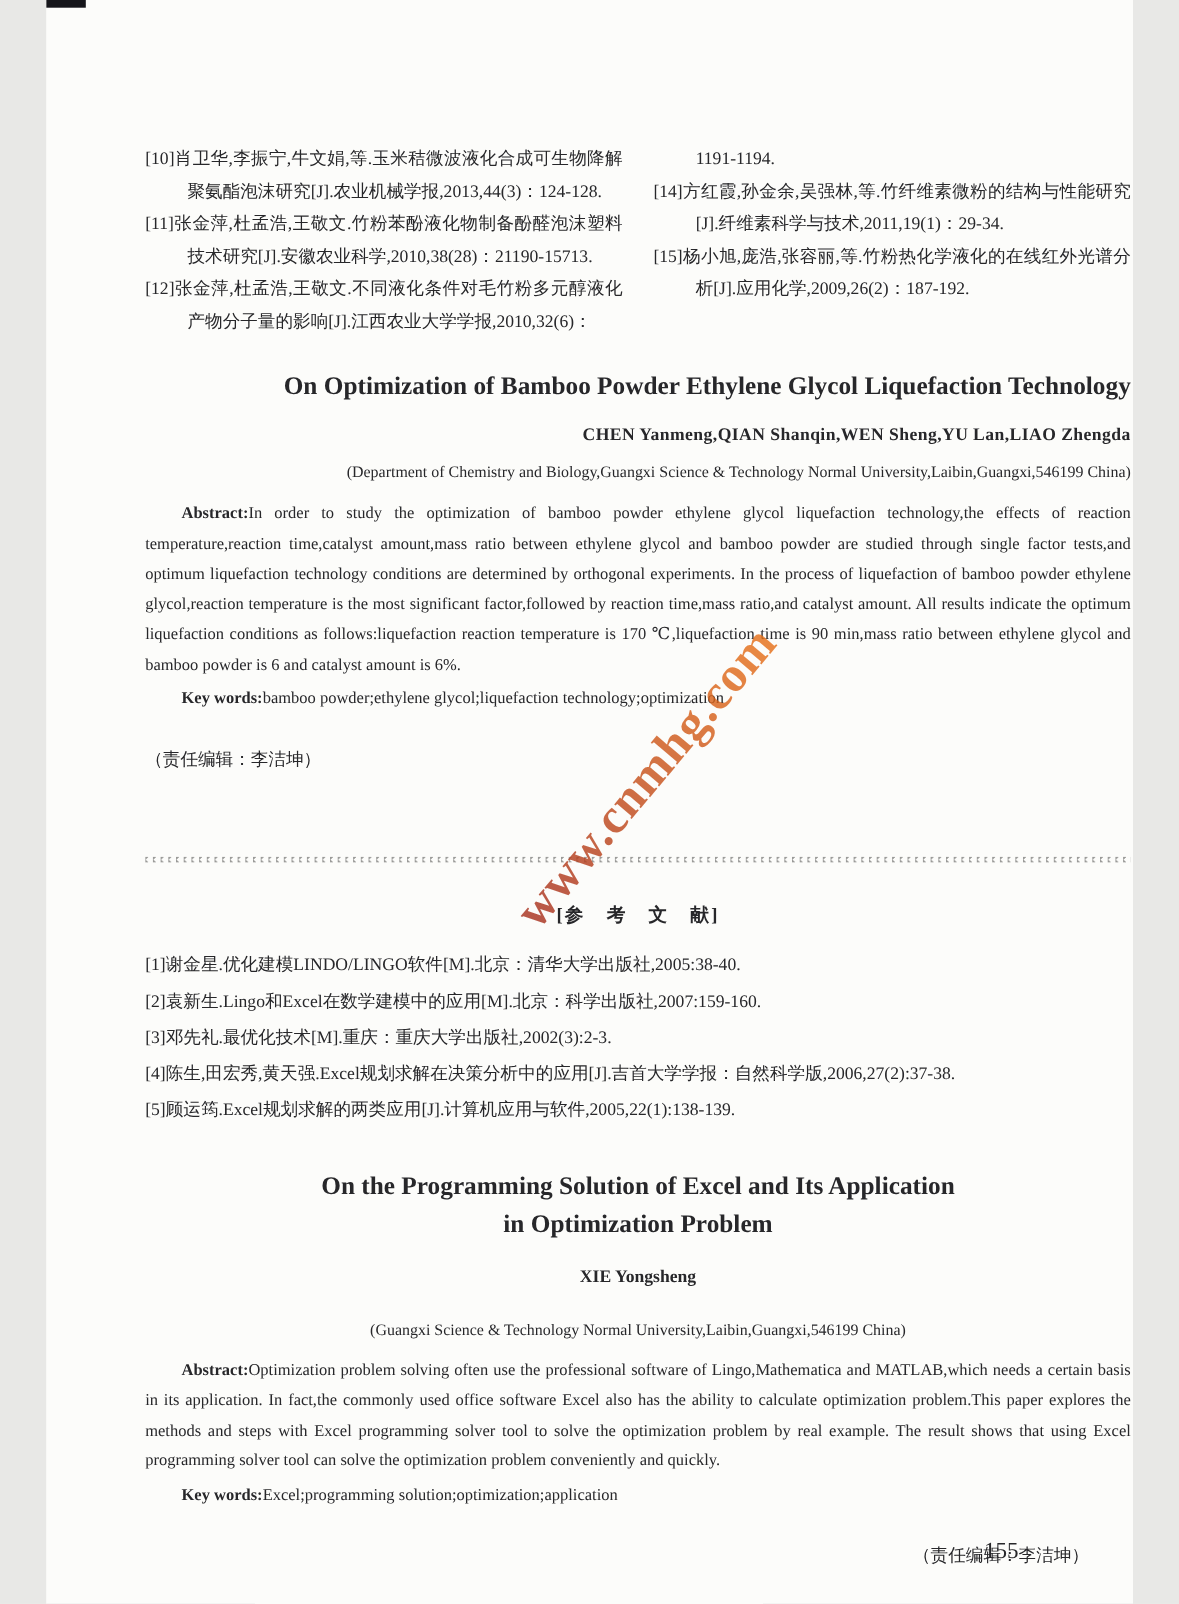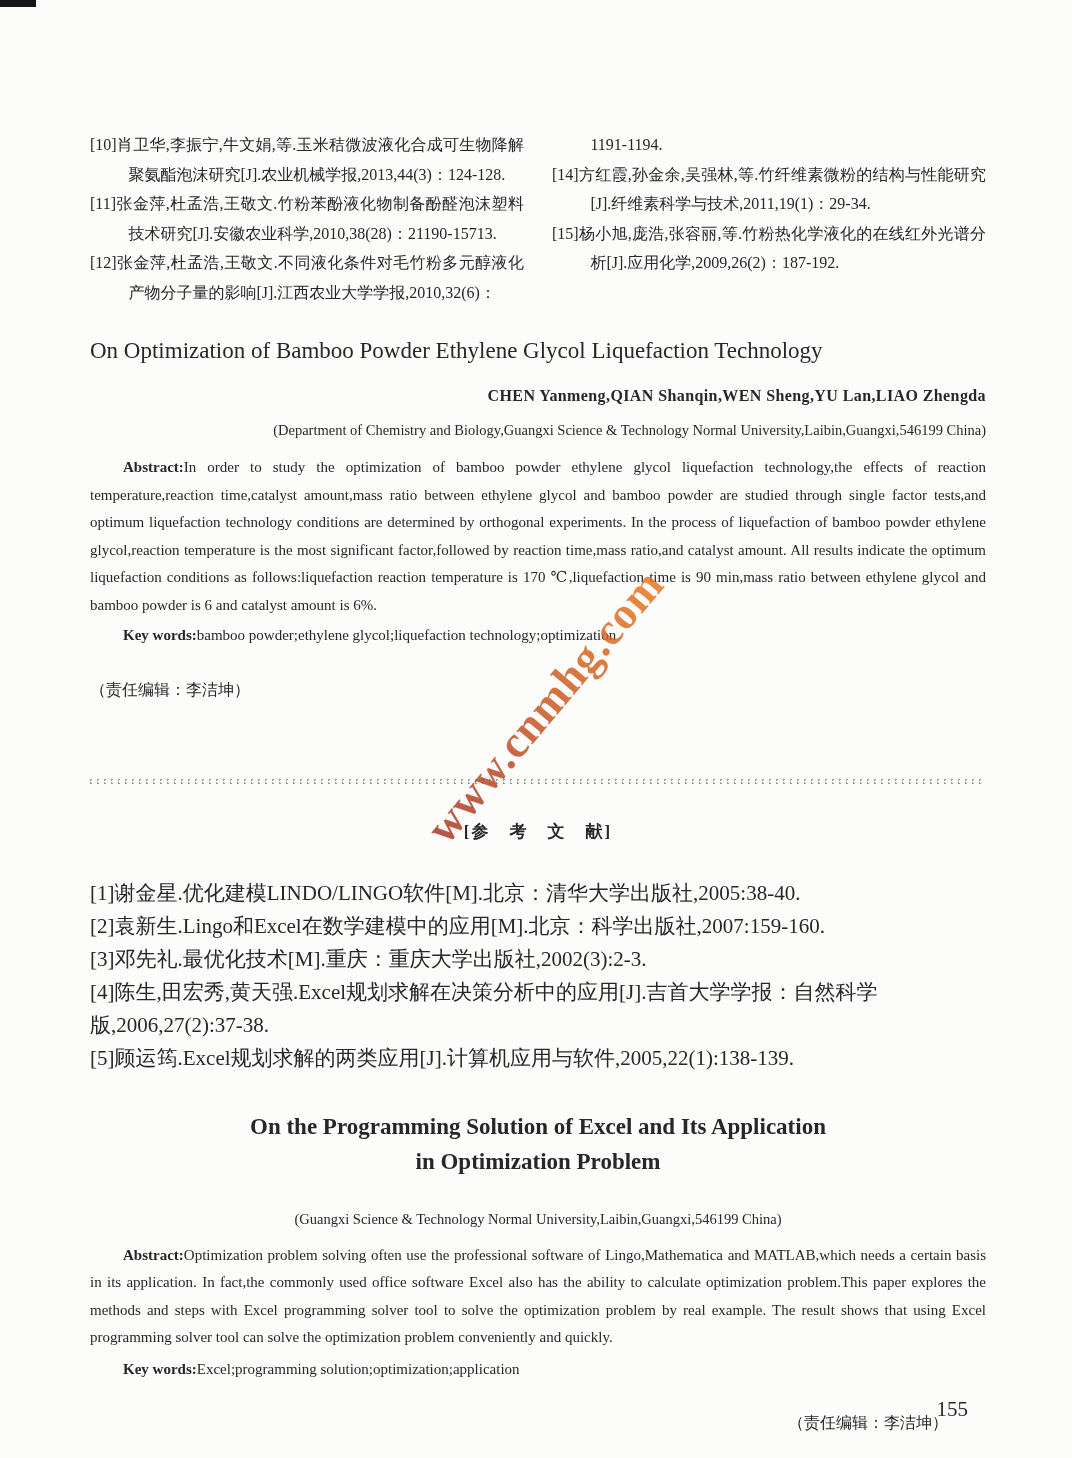--- a/index.html
+++ b/index.html
@@ -1,51 +1,51 @@
 <!DOCTYPE html>
 <html><head>
 <meta charset="utf-8">
 <style>
   html,body { margin:0; padding:0; background:#e8e8e6; }
   .page {
-    position:relative; width:1072px; height:1458px; margin:0 auto;
+    position:relative; width:988px; height:1458px; margin:0 auto;
     background:#fcfcfa; overflow:hidden; color:#27272a;
     font-family:"Liberation Serif","DejaVu Serif",serif;
   }
   .scan-artifact { position:absolute; left:0; top:0; width:36px; height:7px; background:#15151a; }
   .content { position:absolute; left:90px; top:0; width:896px; }
 
   
   .refs-top { display:flex; gap:28px; margin-top:130px; font-size:16px; line-height:29.5px; text-align:justify; }
   .refs-top .col { width:434px; }
   .ref { margin:0; }
   .ref.hang { padding-left:2.4em; text-indent:-2.4em; }
   .ref.cont { padding-left:2.4em; }
 
   
-  .title1 { margin:28px 0 0; text-align:left; font-size:23px; font-weight:normal; line-height:32px; }
+  .title1 { margin:28px 0 0; text-align:right; font-size:23px; font-weight:bold; line-height:32px; }
   .authors { margin:20px 0 0; text-align:right; font-size:16px; font-weight:bold; letter-spacing:.4px; }
   .affil { margin:17px 0 0; text-align:right; font-size:14.5px; }
   .abstract { margin:15px 0 0; font-size:15px; line-height:27.5px; text-align:justify; text-indent:2.2em; }
   .abstract b, .keywords b { font-weight:bold; }
   .keywords { margin:3px 0 0; font-size:15px; line-height:27.5px; text-indent:2.2em; }
   .editor { margin:30px 0 0; text-align:left; font-size:16px; padding-right:38px; }
 
   
   .divider {
     margin-top:78px; height:5px; width:100%;
     background:
       linear-gradient(135deg, #9a9a98 25%, transparent 25%) 0 0,
       linear-gradient(45deg,  #9a9a98 25%, transparent 25%) 0 0;
     background-size:7px 5px; background-repeat:repeat-x;
   }
 
   .cont-note { margin:14px 0 0; font-size:15px; }
   .refs-heading { margin:36px 0 0; text-align:center; font-size:17px; font-weight:bold; letter-spacing:2px; }
-  .refs-list { margin-top:34px; font-size:21px; line-height:33px; }
+  .refs-list { margin-top:18px; font-size:16px; line-height:33px; }
   .refs-list p { margin:0; }
 
   
   .title2 { margin:34px 0 0; text-align:center; font-size:23px; font-weight:bold; line-height:35px; }
   .title2 .tline { display:block; }
   .author2 { margin:22px 0 0; text-align:center; font-size:16px; font-weight:bold; }
   .affil2 { margin:32px 0 0; text-align:center; font-size:14.5px; }
   .abstract2 { margin:14px 0 0; font-size:15px; line-height:27.5px; text-align:justify; text-indent:2.2em; }
   .keywords2 { margin:4px 0 0; font-size:15px; line-height:27.5px; text-indent:2.2em; }
   .editor2 { margin:30px 0 0; text-align:right; font-size:16px; padding-right:38px; }
@@ -103,20 +103,21 @@
       <p>[2]袁新生.Lingo和Excel在数学建模中的应用[M].北京：科学出版社,2007:159-160.</p>
       <p>[3]邓先礼.最优化技术[M].重庆：重庆大学出版社,2002(3):2-3.</p>
       <p>[4]陈生,田宏秀,黄天强.Excel规划求解在决策分析中的应用[J].吉首大学学报：自然科学版,2006,27(2):37-38.</p>
       <p>[5]顾运筠.Excel规划求解的两类应用[J].计算机应用与软件,2005,22(1):138-139.</p>
     </div>
 
     <h1 class="title2">
       <span class="tline">On the Programming Solution of Excel and Its Application</span>
       <span class="tline">in Optimization Problem</span>
     </h1>
+    <p class="author2">XIE Yongsheng</p>
     <p class="affil2">(Guangxi Science &amp; Technology Normal University,Laibin,Guangxi,546199 China)</p>
 
     <p class="abstract2"><b>Abstract:</b><span>Optimization problem solving often use the professional software of Lingo,Mathematica and MATLAB,which needs a certain basis in its application. In fact,the commonly used office software Excel also has the ability to calculate optimization problem.This paper explores the methods and steps with Excel programming solver tool to solve the optimization problem by real example. The result shows that using Excel programming solver tool can solve the optimization problem conveniently and quickly.</span></p>
 
     <p class="keywords2"><b>Key words:</b><span>Excel;programming solution;optimization;application</span></p>
 
     <p class="editor2">（责任编辑：李洁坤）</p>
   </div>
 
   <div class="watermark">www.cnmhg.com</div>

